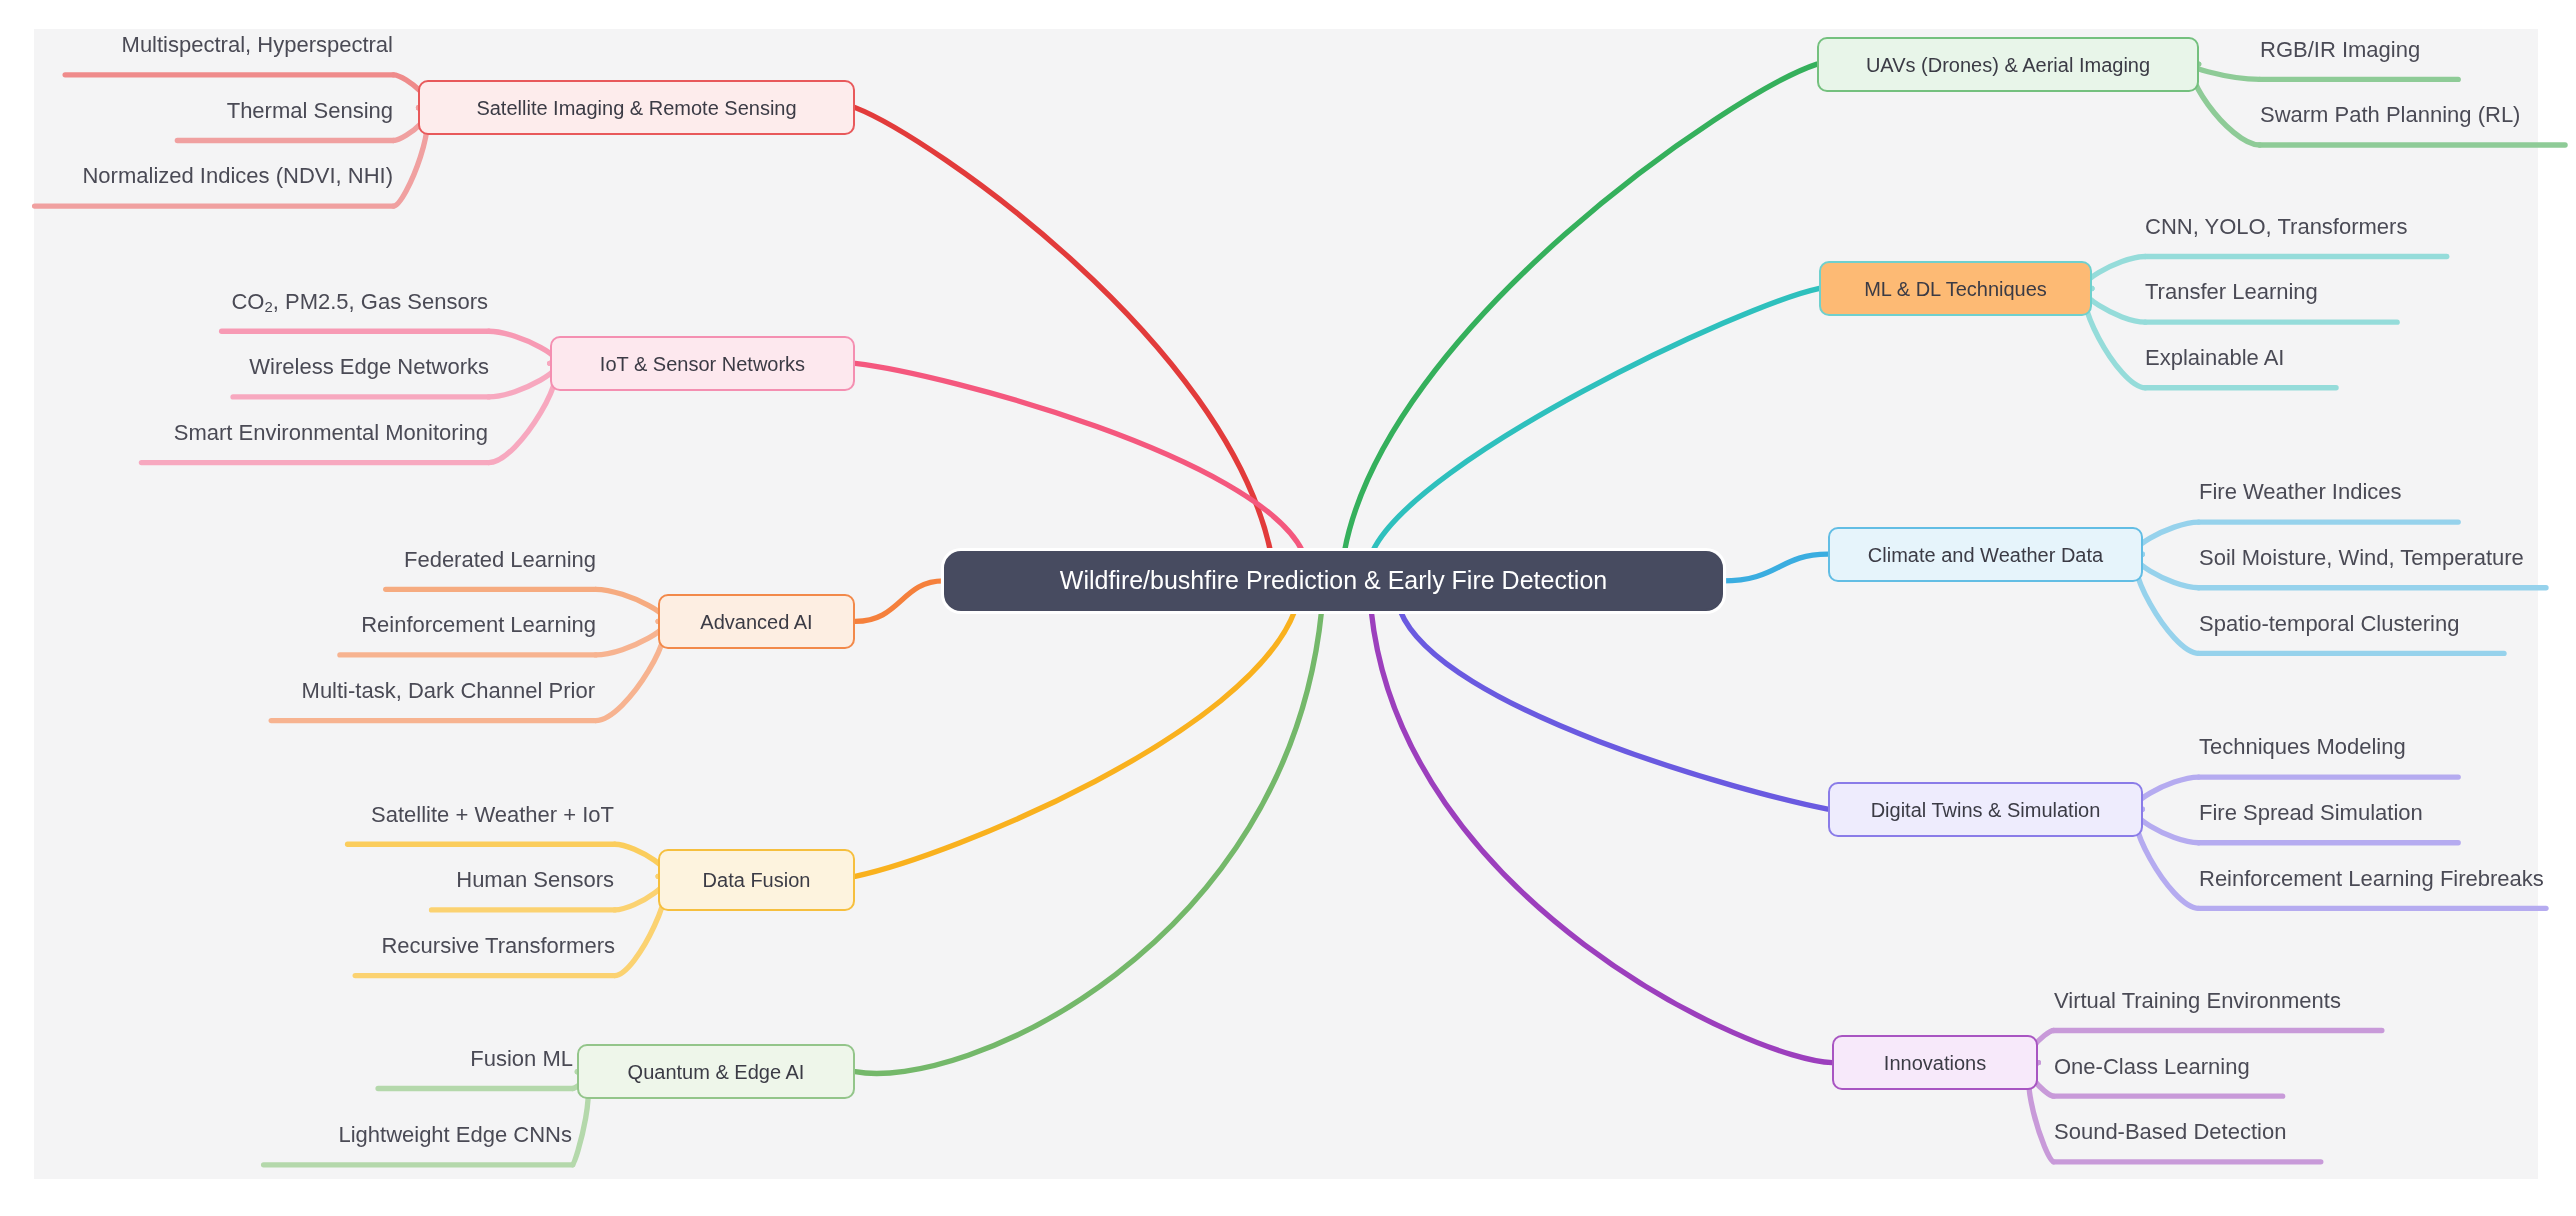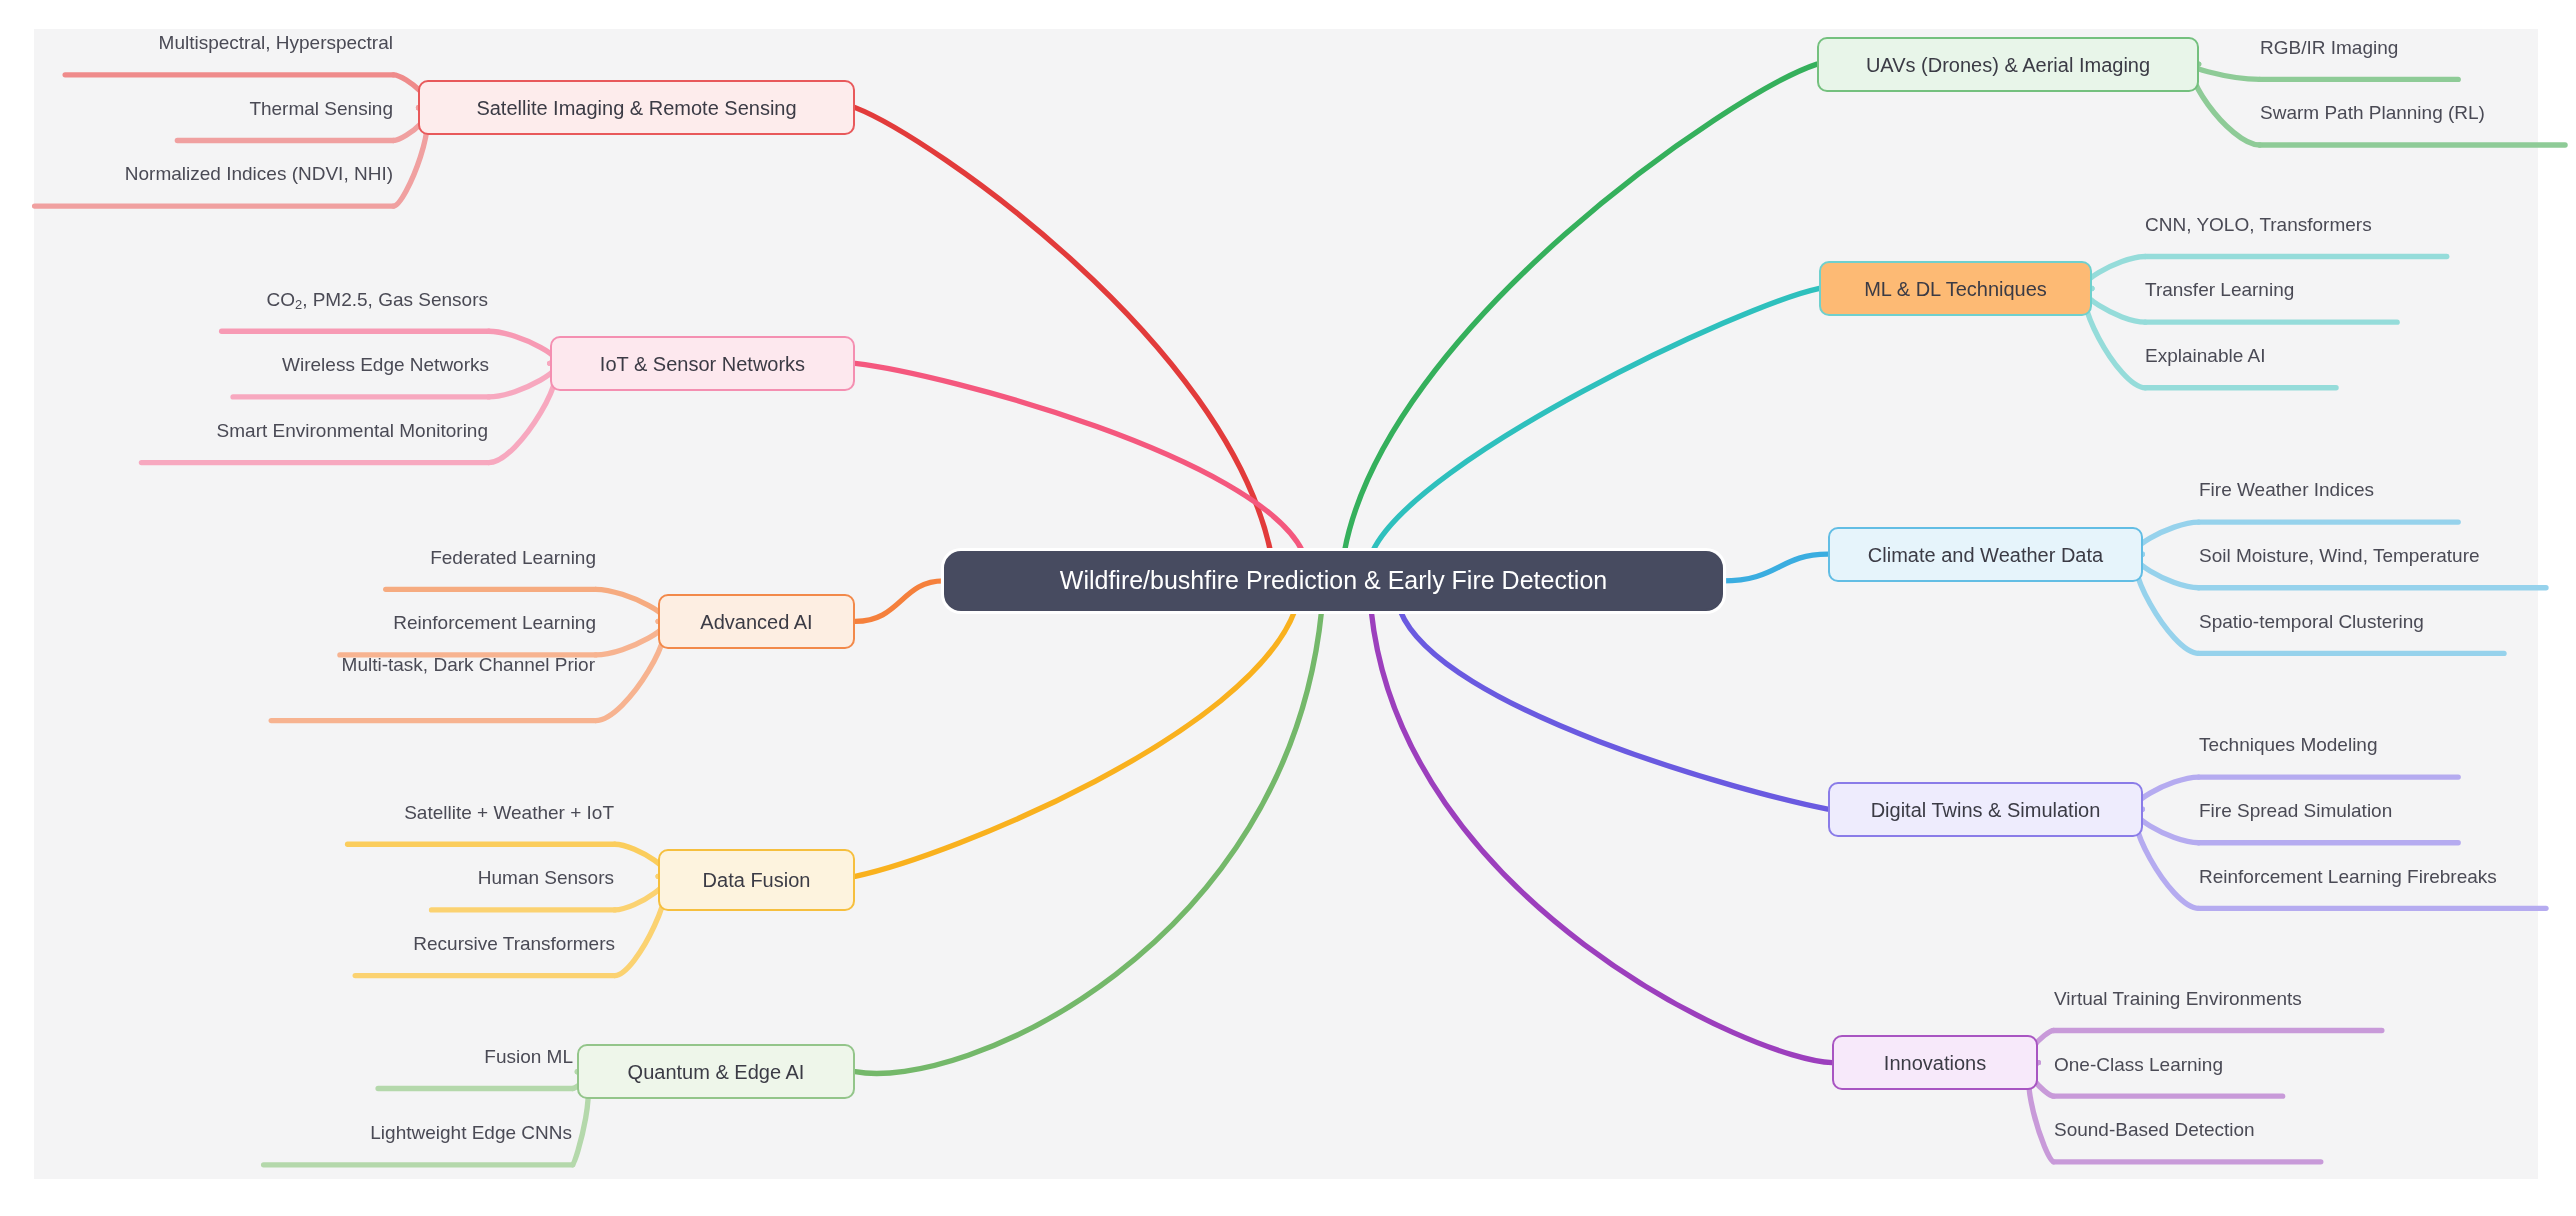--- a/index.html
+++ b/index.html
@@ -6,21 +6,21 @@
   body{font-family:"Liberation Sans","DejaVu Sans",sans-serif;}
   #stage{position:relative;width:2576px;height:1216px;background:#ffffff;overflow:hidden;}
   #canvas{position:absolute;left:34px;top:29px;width:2504px;height:1150px;background:#f4f4f5;}
   #wires{position:absolute;left:0;top:0;width:2576px;height:1216px;pointer-events:none;}
   .node{position:absolute;box-sizing:border-box;display:flex;align-items:center;justify-content:center;
         border-radius:12.2px;border-width:2.3px;border-style:solid;text-align:center;line-height:1.1;}
   .node span{display:block;white-space:nowrap;}
   #root{background:#474b60;border-color:#474b60;color:#ffffff;font-size:25px;border-radius:17px;
         box-shadow:0 0 0 3.1px #ffffff;}
   .branch{font-size:20px;color:#3b3b45;border-radius:10px;}
-  .leaf{position:absolute;font-size:19px;color:#4a4a55;white-space:nowrap;}
+  .leaf{position:absolute;font-size:22px;color:#4a4a55;white-space:nowrap;}
   .leaf.r{text-align:left;}
   .leaf.l{text-align:right;}
   sub{font-size:0.68em;vertical-align:-0.22em;}
 </style>
 </head>
 <body>
 
 <div id="stage">
   <div id="canvas"></div>
   <svg id="wires" viewBox="0 0 3374 1593" width="2576" height="1216">
@@ -105,21 +105,21 @@
         <span>IoT &amp; Sensor Networks</span>
       </div>
       <div class="leaf l" style="left: 221px; top: 289px; width: 267px;"><span>CO<sub>2</sub>, PM2.5, Gas Sensors</span></div>
       <div class="leaf l" style="left: 233px; top: 354px; width: 256px; text-align: right;"><span>Wireless Edge Networks</span></div>
       <div class="leaf l" style="left: 141px; top: 420px; width: 347px;"><span>Smart Environmental Monitoring</span></div>
       <div class="node branch" style="left: 658px; top: 594px; width: 197px; height: 55px; background: rgb(253, 238, 226); border-color: rgb(242, 137, 74);">
         <span>Advanced AI</span>
       </div>
       <div class="leaf l" style="left: 386px; top: 547px; width: 210px;"><span>Federated Learning</span></div>
       <div class="leaf l" style="left: 340px; top: 612px; width: 256px;"><span>Reinforcement Learning</span></div>
-      <div class="leaf l" style="left: 271px; top: 654px; width: 324px;"><span>Multi-task, Dark Channel Prior</span></div>
+      <div class="leaf l" style="left: 271px; top: 678px; width: 324px;"><span>Multi-task, Dark Channel Prior</span></div>
       <div class="node branch" style="left: 658px; top: 849px; width: 197px; height: 62px; background: rgb(253, 243, 222); border-color: rgb(246, 191, 62);">
         <span>Data Fusion</span>
       </div>
       <div class="leaf l" style="left: 347px; top: 802px; width: 267px;"><span>Satellite + Weather + IoT</span></div>
       <div class="leaf l" style="left: 431px; top: 867px; width: 183px;"><span>Human Sensors</span></div>
       <div class="leaf l" style="left: 355px; top: 933px; width: 260px;"><span>Recursive Transformers</span></div>
       <div class="node branch" style="left: 577px; top: 1044px; width: 278px; height: 55px; background: rgb(238, 246, 234); border-color: rgb(147, 197, 138);">
         <span>Quantum &amp; Edge AI</span>
       </div>
       <div class="leaf l" style="left: 378px; top: 1046px; width: 195px;"><span>Fusion ML</span></div>

